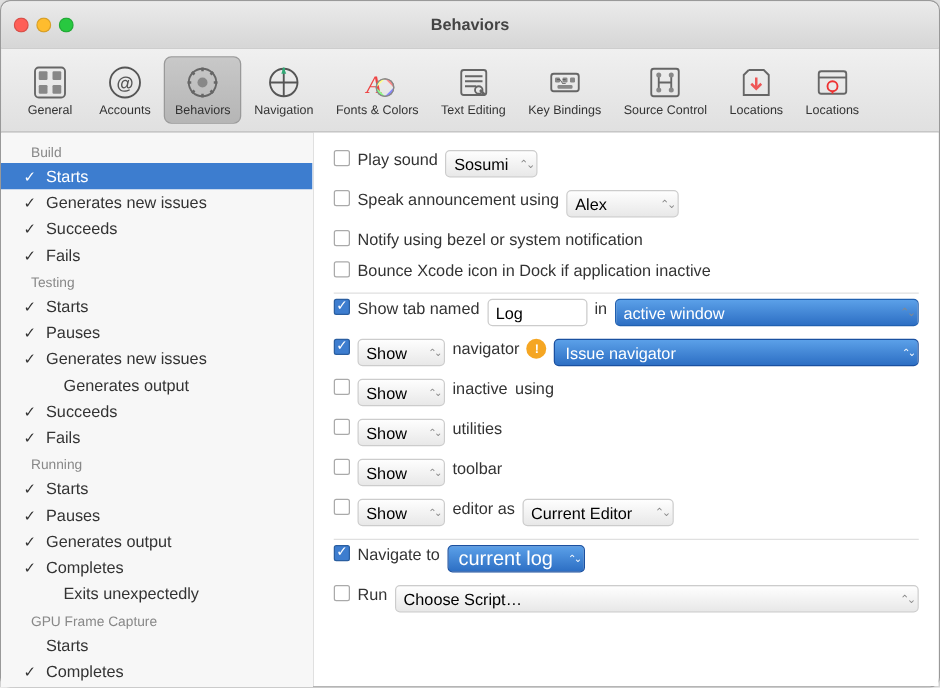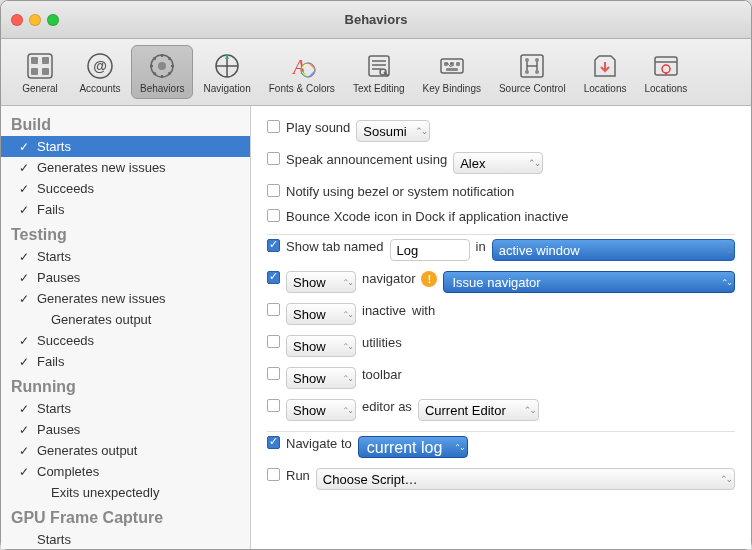--- a/index.html
+++ b/index.html
@@ -98,23 +98,23 @@
       border-right: 1px solid #ccc;
       overflow-y: auto;
       display: flex;
       flex-direction: column;
     }
     .sidebar-list {
       flex: 1;
       padding: 4px 0;
     }
     .sidebar-section-header {
-      padding: 6px 10px 2px;
-      font-size: 16px;
-      font-weight: 700;
+      padding: 6px 24px 2px;
+      font-size: 11px;
+      font-weight: 400;
       color: #888;
       text-transform: none;
     }
     .sidebar-item {
       display: flex;
       align-items: center;
       padding: 3px 10px 3px 18px;
       cursor: pointer;
       font-size: 13px;
       color: #333;
@@ -601,21 +601,21 @@
 
       <div class="detail-row">
         <input type="checkbox" style="">
         <div class="show-select-wrapper">
           <select>
             <option>Show</option>
             <option>Hide</option>
           </select>
         </div>
         <label>inactive</label>
-        <label>with</label>
+        <label>using</label>
       </div>
 
       <div class="detail-row">
         <input type="checkbox" style="">
         <div class="show-select-wrapper">
           <select>
             <option>Show</option>
             <option>Hide</option>
           </select>
         </div>

